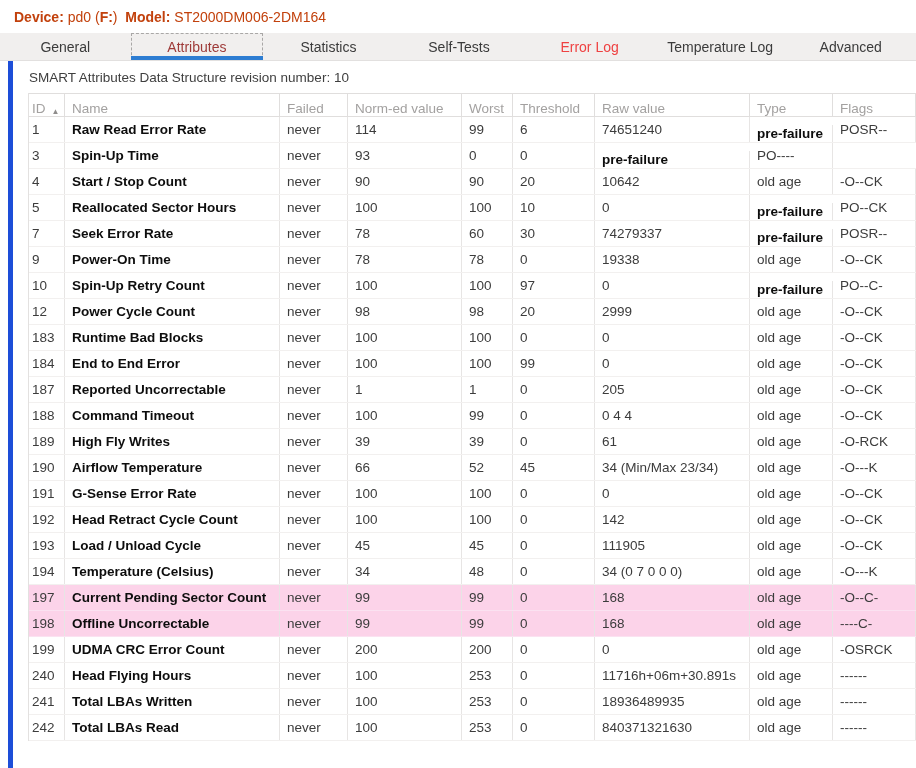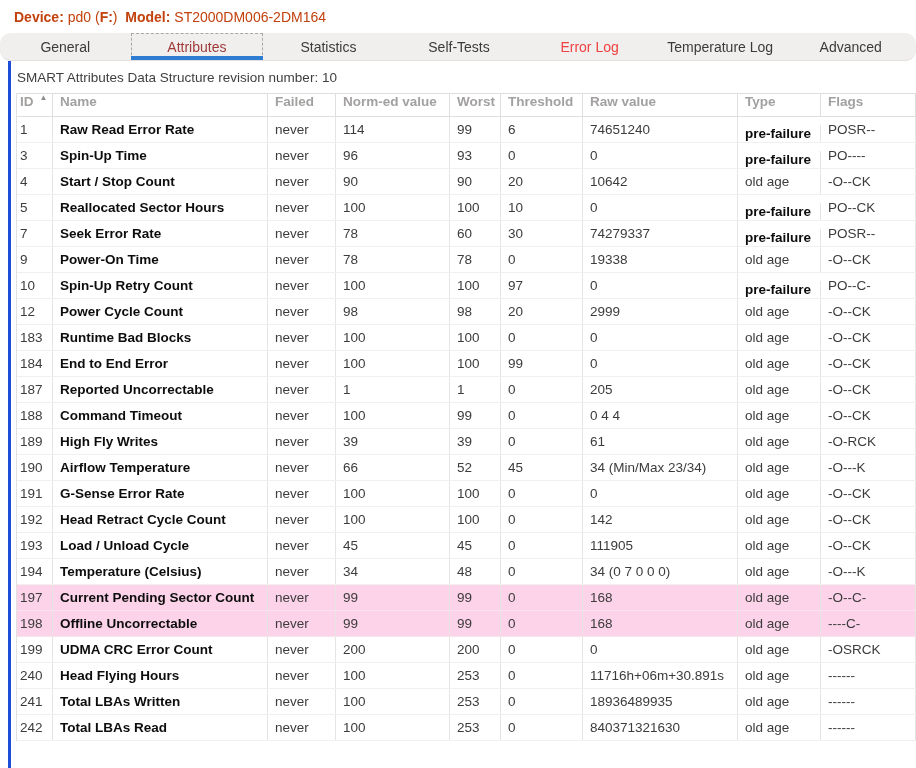--- a/index.html
+++ b/index.html
@@ -14,40 +14,40 @@
   *{box-sizing:border-box;margin:0;padding:0;}
   html,body{width:916px;height:768px;overflow:hidden;background:#ffffff;
     font-family:"Liberation Sans","DejaVu Sans",sans-serif;color:#2b2b2b;}
 
   
   .titlebar{height:33px;display:flex;align-items:center;padding-left:14px;
     font-size:14px;color:#c2410c;background:#ffffff;white-space:pre;}
   .titlebar b{font-weight:bold;}
 
   
-  .tabbar{height:28px;display:flex;background:#f1efee;border-bottom:1px solid #e2e0df;border-radius:11px;}
+  .tabbar{height:28px;display:flex;background:#f1efee;border-bottom:1px solid #e2e0df;}
   .tab{flex:1 1 0;position:relative;display:flex;align-items:center;justify-content:center;
     font-size:14px;color:#3b3b3b;cursor:default;}
   .tab.selected{color:var(--tab-selected-red);border:1px dashed #a9a7a6;}
   .tab.selected::after{content:"";position:absolute;left:-1px;right:-1px;bottom:-1px;
     height:4px;background:var(--accent-blue);}
   .tab.alert{color:var(--tab-alert-red);}
 
   
   .panel{position:absolute;top:61px;left:8px;right:0;bottom:0;
-    border-left:3px solid #1d4ed8;background:#ffffff;padding-left:5px;}
+    border-left:5px solid #1d4ed8;background:#ffffff;padding-left:15px;}
   .subtitle{padding:9px 0 8px 1px;font-size:13.5px;color:#3f3f3f;}
 
   
   .table{border-left:1px solid #e3e1e0;}
   .thead,.trow{display:grid;
     grid-template-columns:36px 215px 68px 114px 51px 82px 155px 83px minmax(0,1fr);}
   .thead{border-top:1px solid #e0dedd;border-bottom:1px solid #e0dedd;height:24px;}
-  .hcell{display:flex;align-items:flex-start;padding:0 6px 0 7px;font-size:13.5px;
-    font-weight:bold;color:var(--header-gray);border-right:1px solid #e0dedd;
+  .hcell{display:flex;align-items:flex-end;padding:0 6px 0 7px;font-size:13.5px;
+    font-weight:normal;color:var(--header-gray);border-right:1px solid #e0dedd;
     white-space:nowrap;overflow:hidden;}
   .hcell.c-id{padding-left:3px;}
   .sort-arrow{font-size:8px;color:#8f8d8c;margin-left:6px;line-height:1;}
   .trow{height:26px;border-bottom:1px solid var(--grid-h);}
   .trow.hl{background:var(--highlight-pink);border-bottom-color:#fbe2f1;}
   .cell{display:flex;align-items:center;padding:0 6px 0 7px;font-size:13.5px;
     color:#3c3c3c;border-right:1px solid var(--grid-v);white-space:nowrap;overflow:hidden;}
   .cell.c-id{padding-left:3px;}
   .cell.c-name{font-weight:bold;color:#0d0d0d;}
   .cell.c-type.prefail{font-weight:bold;color:#0d0d0d;margin-top:8px;}
@@ -94,21 +94,20 @@
           <div class="cell c-worst">99</div>
           <div class="cell c-threshold">6</div>
           <div class="cell c-raw">74651240</div>
           <div class="cell c-type prefail">pre-failure</div>
           <div class="cell c-flags">POSR--</div>
         </div>
         <div class="trow">
           <div class="cell c-id">3</div>
           <div class="cell c-name">Spin-Up Time</div>
           <div class="cell c-failed">never</div>
-          <div class="cell c-value">96</div>
           <div class="cell c-worst">93</div>
           <div class="cell c-threshold">0</div>
           <div class="cell c-raw">0</div>
           <div class="cell c-type prefail">pre-failure</div>
           <div class="cell c-flags">PO----</div>
         </div>
         <div class="trow">
           <div class="cell c-id">4</div>
           <div class="cell c-name">Start / Stop Count</div>
           <div class="cell c-failed">never</div>

